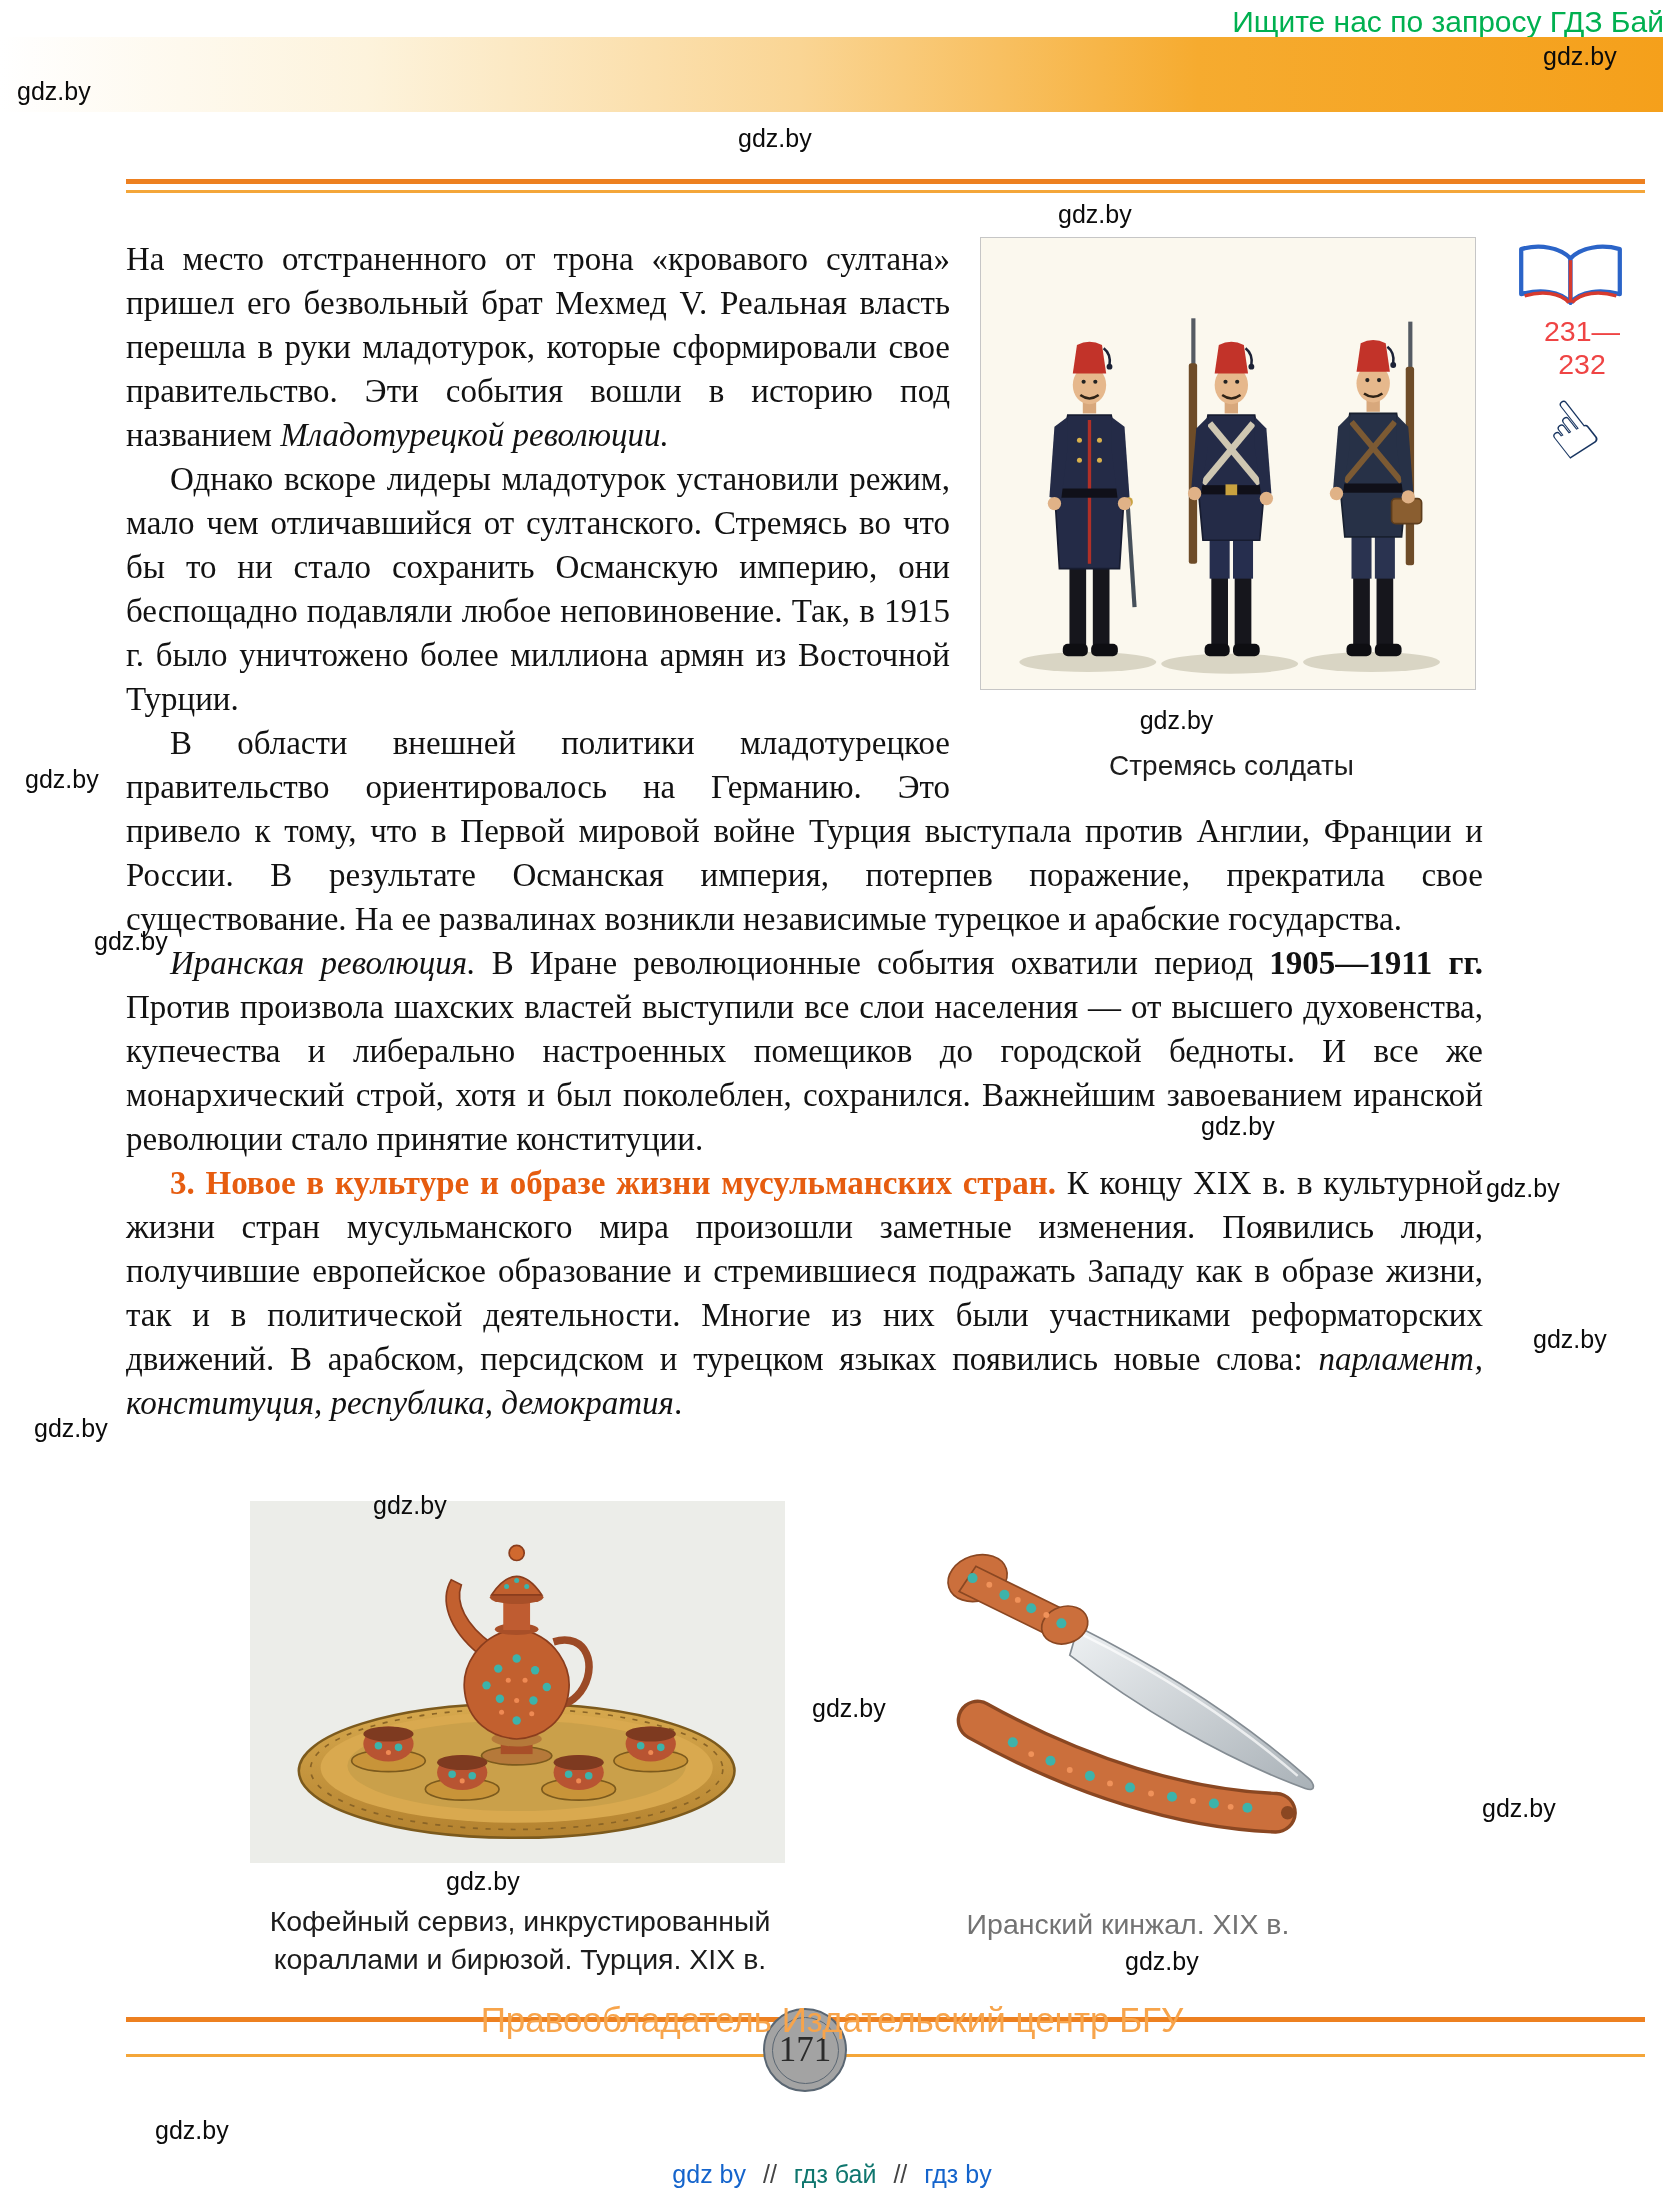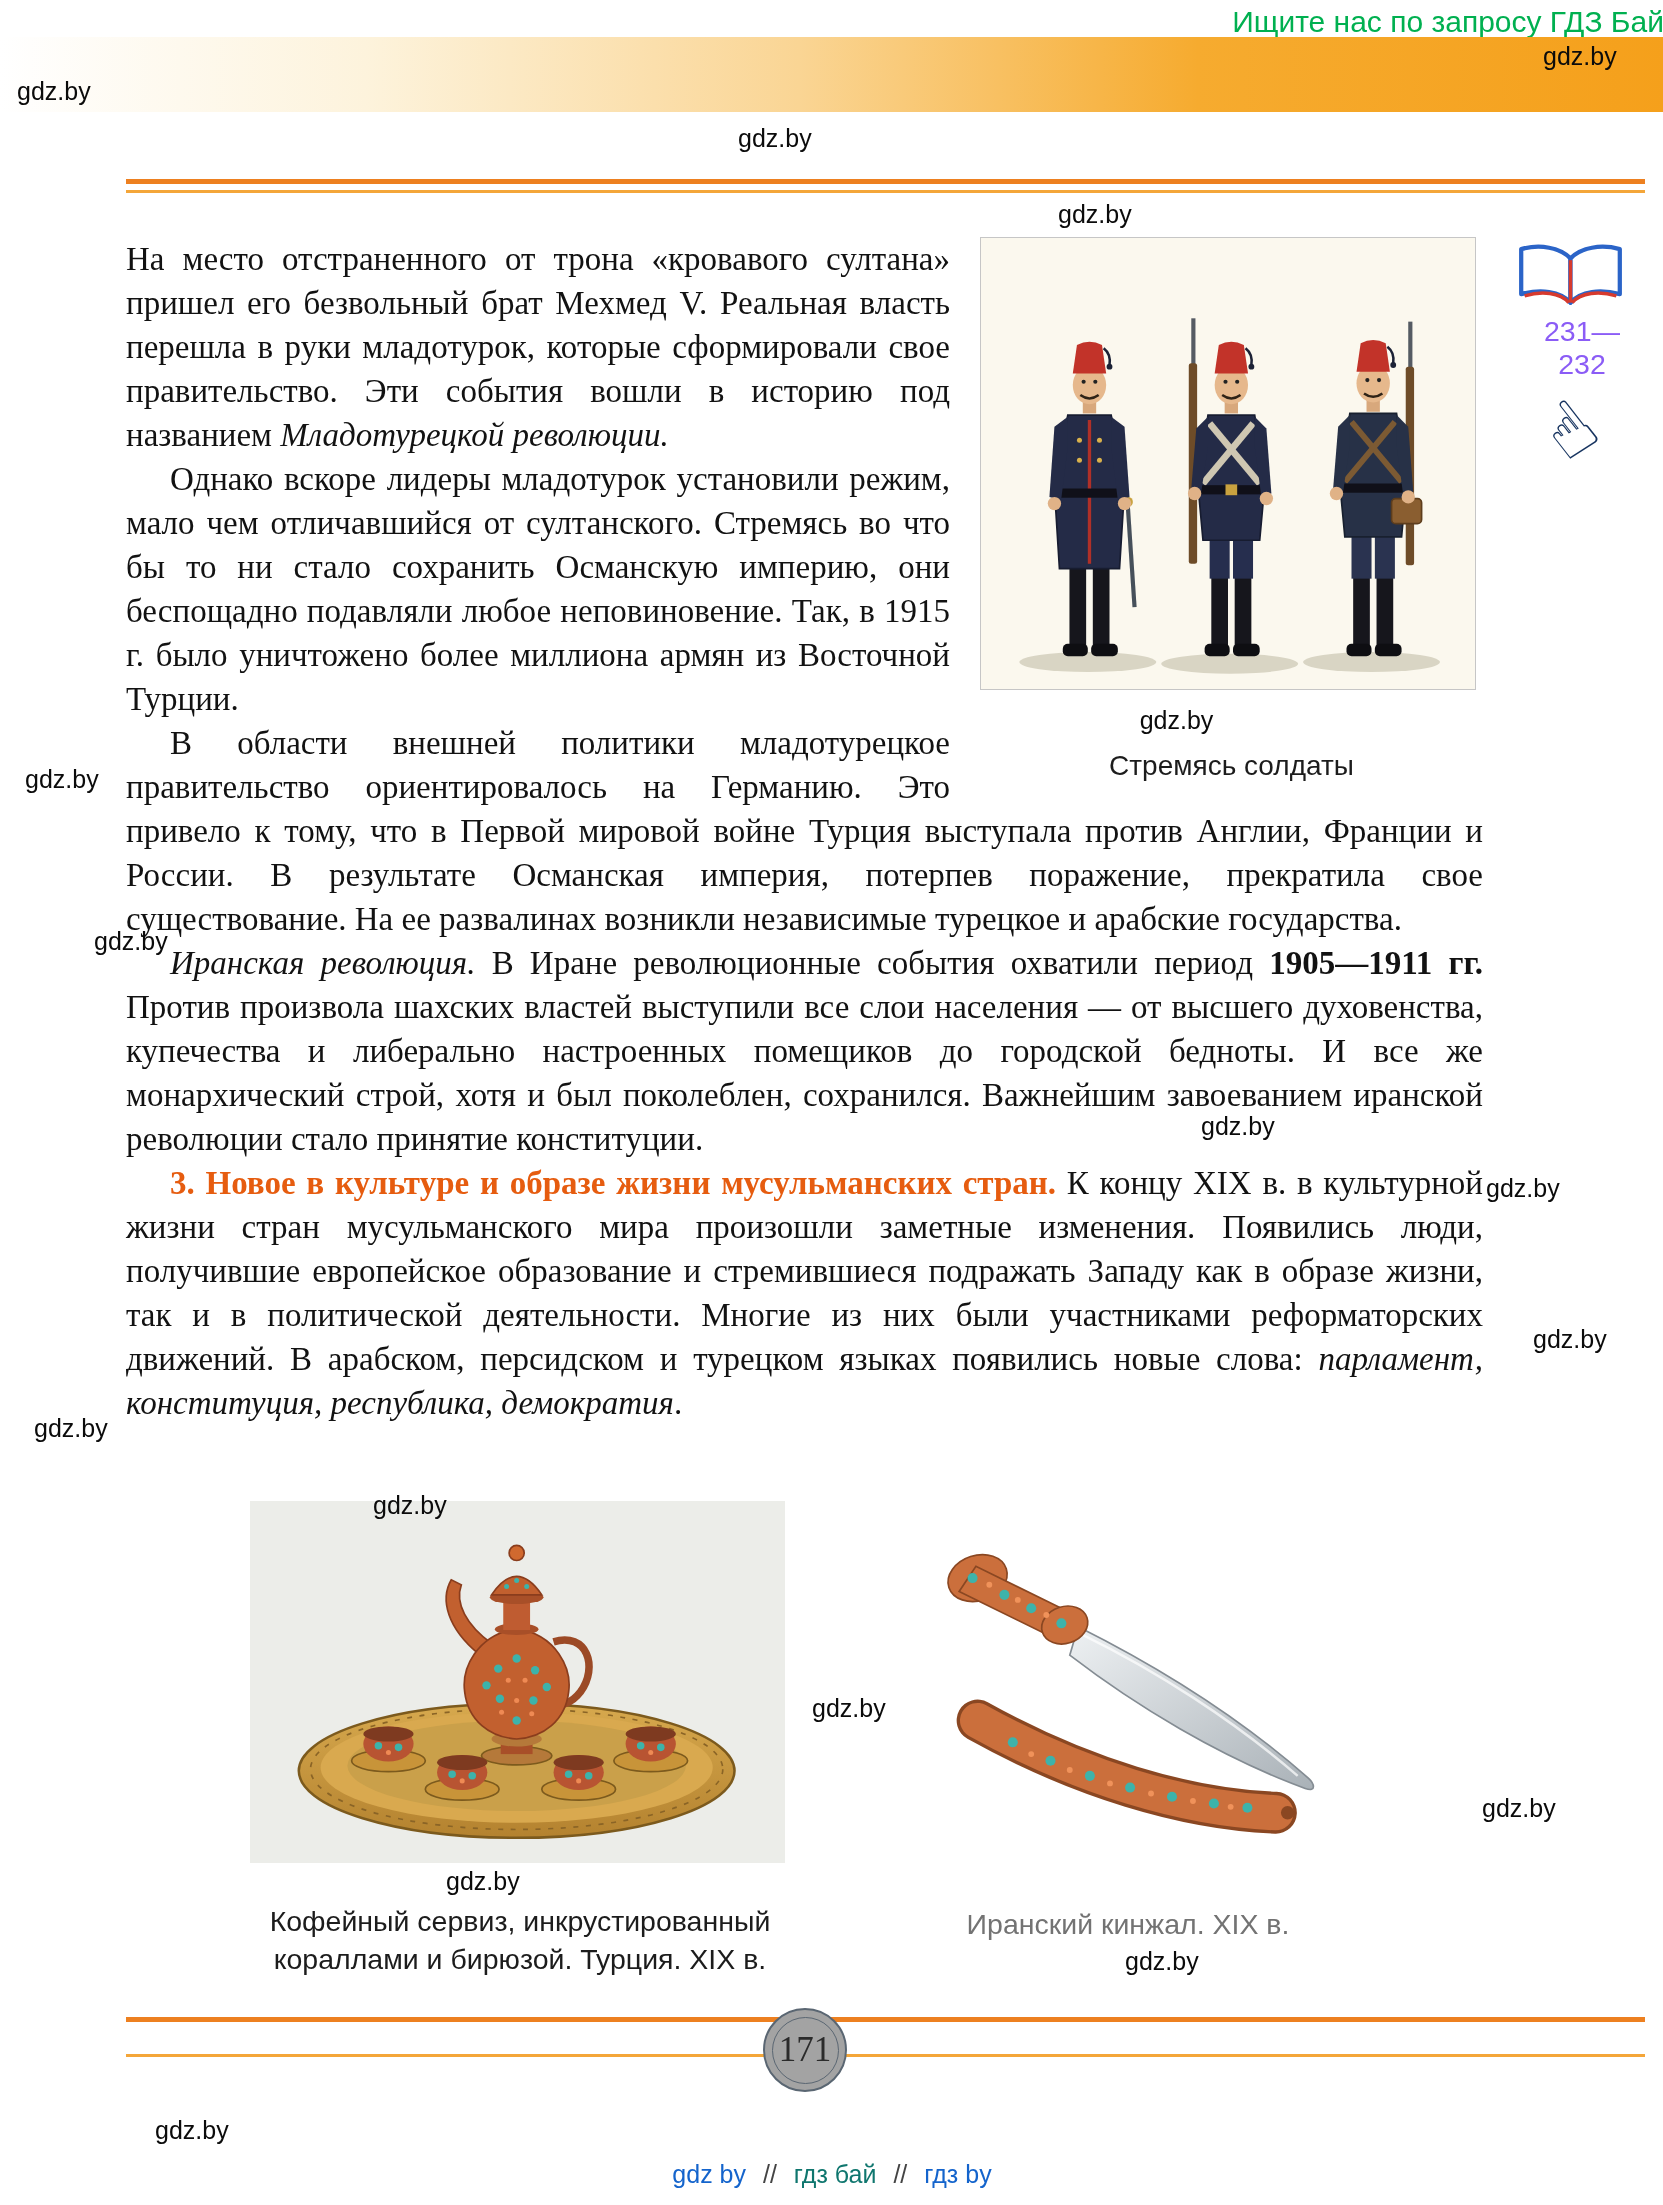--- a/index.html
+++ b/index.html
@@ -19,21 +19,21 @@
                 font-family:"Liberation Sans", sans-serif; font-size:34px; color:#3f3f3f; }
 
   .rules-top { position:absolute; left:126px; top:179px; width:1519px; }
   .rules-bottom { position:absolute; left:126px; top:2017px; width:1519px; z-index:1; }
   .rule-a { height:5px; background:#ed8020; }
   .rules-top .rule-b { height:3.4px; background:#f4a639; margin-top:5.9px; }
   .rules-bottom .rule-b { height:2.5px; background:#f4a639; margin-top:32px; }
 
   .bookmark { position:absolute; left:1503px; top:241px; width:134px; text-align:center; z-index:4; }
   .book-icon svg { width:119px; height:74px; display:block; margin:0 auto; }
-  .pages-ref { font-family:"Liberation Sans", sans-serif; font-size:28.5px; color:#8b5cf6; margin-top:0px;margin-left:24px; }
+  .pages-ref { font-family:"Liberation Sans", sans-serif; font-size:28.5px; color:#ef4444; margin-top:0px;margin-left:24px; }
   .hand-icon { margin-top:11.7px; font-size:74px; line-height:1; color:#16335f;
                transform:rotate(-38deg); display:inline-block;
                font-family:"DejaVu Sans", sans-serif; }
 
   .article { position:absolute; left:126px; top:237px; width:1357px;
              font-size:33px; line-height:44px; text-align:justify; color:#121212;
              hyphens:auto; -webkit-hyphens:auto; }
   .article p { margin:0; text-indent:44px; }
   .article p.first { text-indent:0; }
   .orange-lead { color:#e65c0f; }
@@ -357,20 +357,21 @@
     <div>кораллами и бирюзой. Турция. XIX в.</div>
   </div>
 
   <div class="caption-dagger">Иранский кинжал. XIX в.</div>
 
   <div class="rules-bottom">
     <div class="rule-a"></div>
       <div class="rule-b"></div>
   </div>
 
+  <div class="copyright">Правообладатель Издательский центр БГУ</div>
 
   <div class="page-circle">
     <div class="inner">171</div>
   </div>
 
   <div class="footer-links">
     <span class="fl-blue">gdz by</span>
     <span class="fl-sep">//</span>
     <span class="fl-green">гдз бай</span>
     <span class="fl-sep">//</span>

